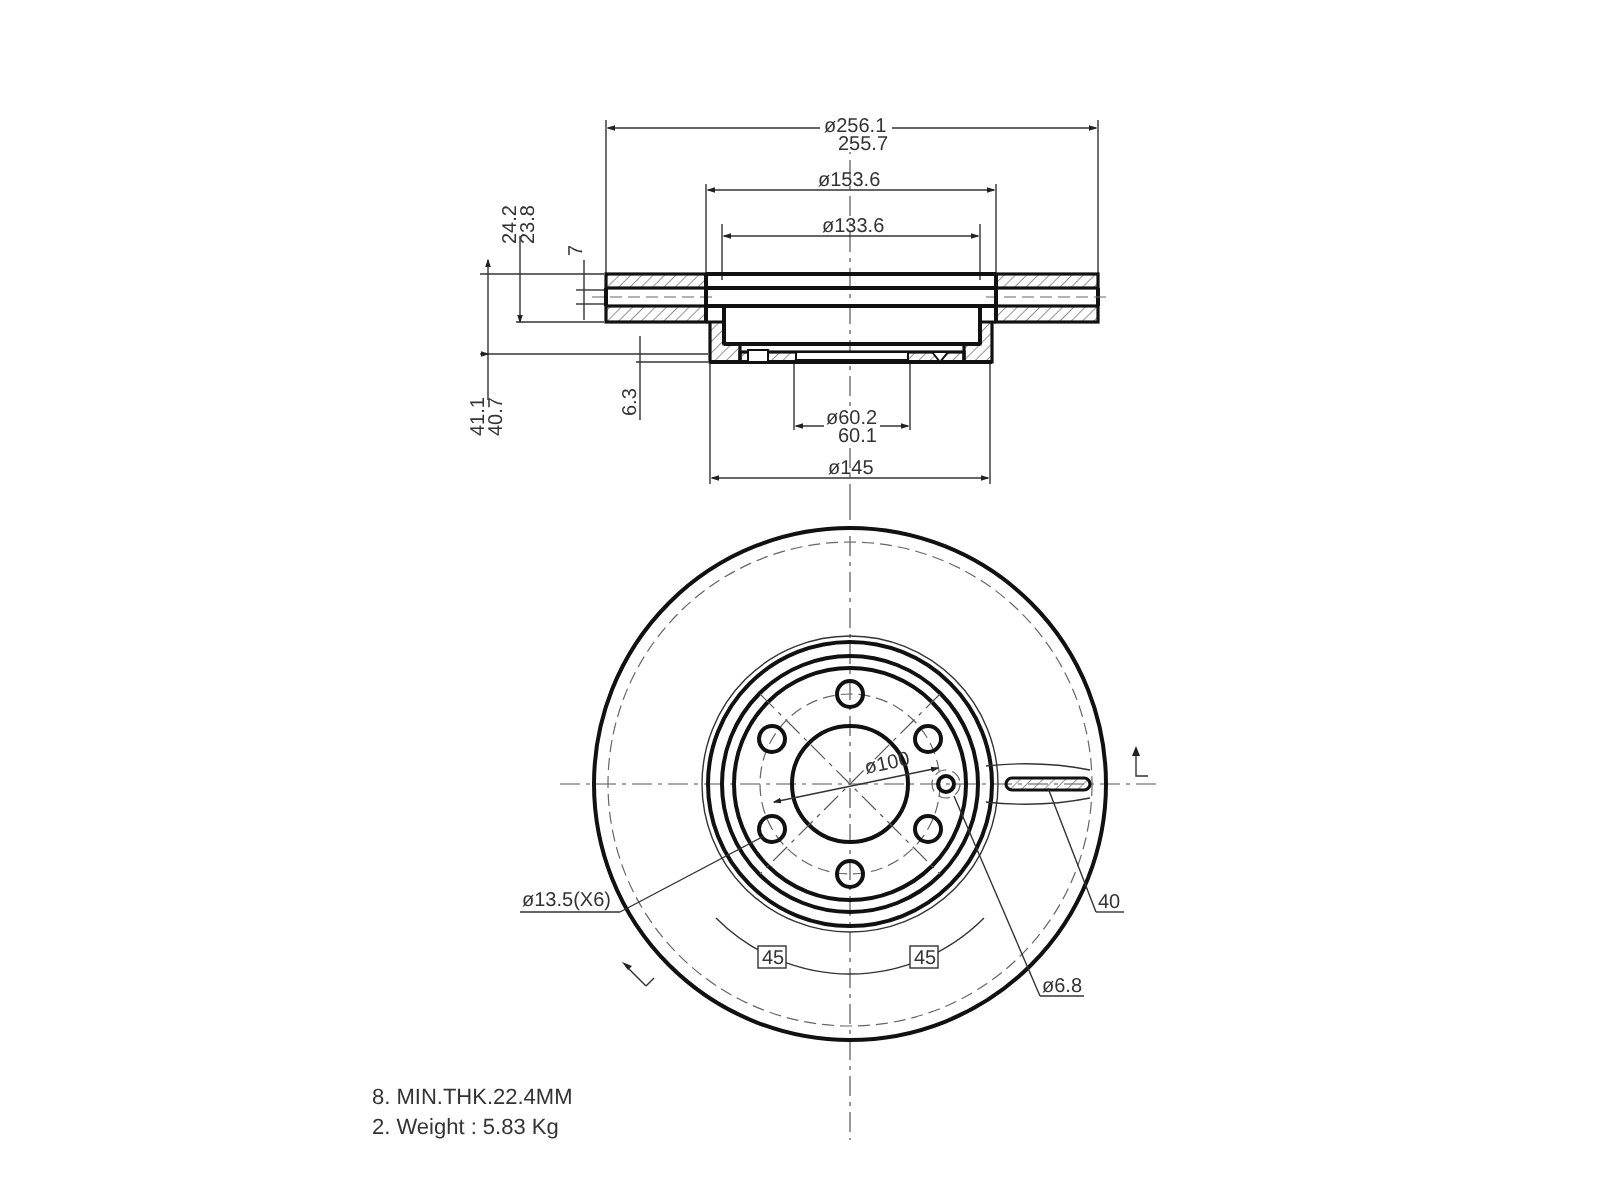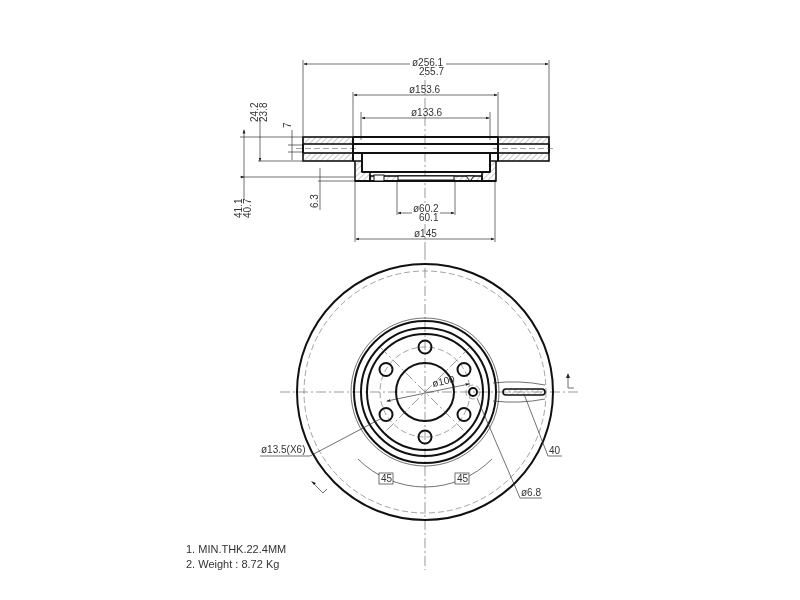--- a/index.html
+++ b/index.html
@@ -170,15 +170,15 @@
     <line class="thin" x1="520" y1="498" x2="542" y2="498"></line>
     <text class="t" x="521" y="496">ø<tspan>6.8</tspan></text>
 
     <line class="thin" x1="524" y1="394" x2="548" y2="456"></line>
     <line class="thin" x1="548" y1="456" x2="562" y2="456"></line>
     <text class="t" x="549" y="454">40</text>
   </g>
 </svg>
 
 <div class="notes">
-  <div>1. MIN.THK.22.4MM</div>
-  <div>2. Weight : 8.72 Kg</div>
+  <div>8. MIN.THK.22.4MM</div>
+  <div>2. Weight : 5.83 Kg</div>
 </div>
 
 </body></html>

